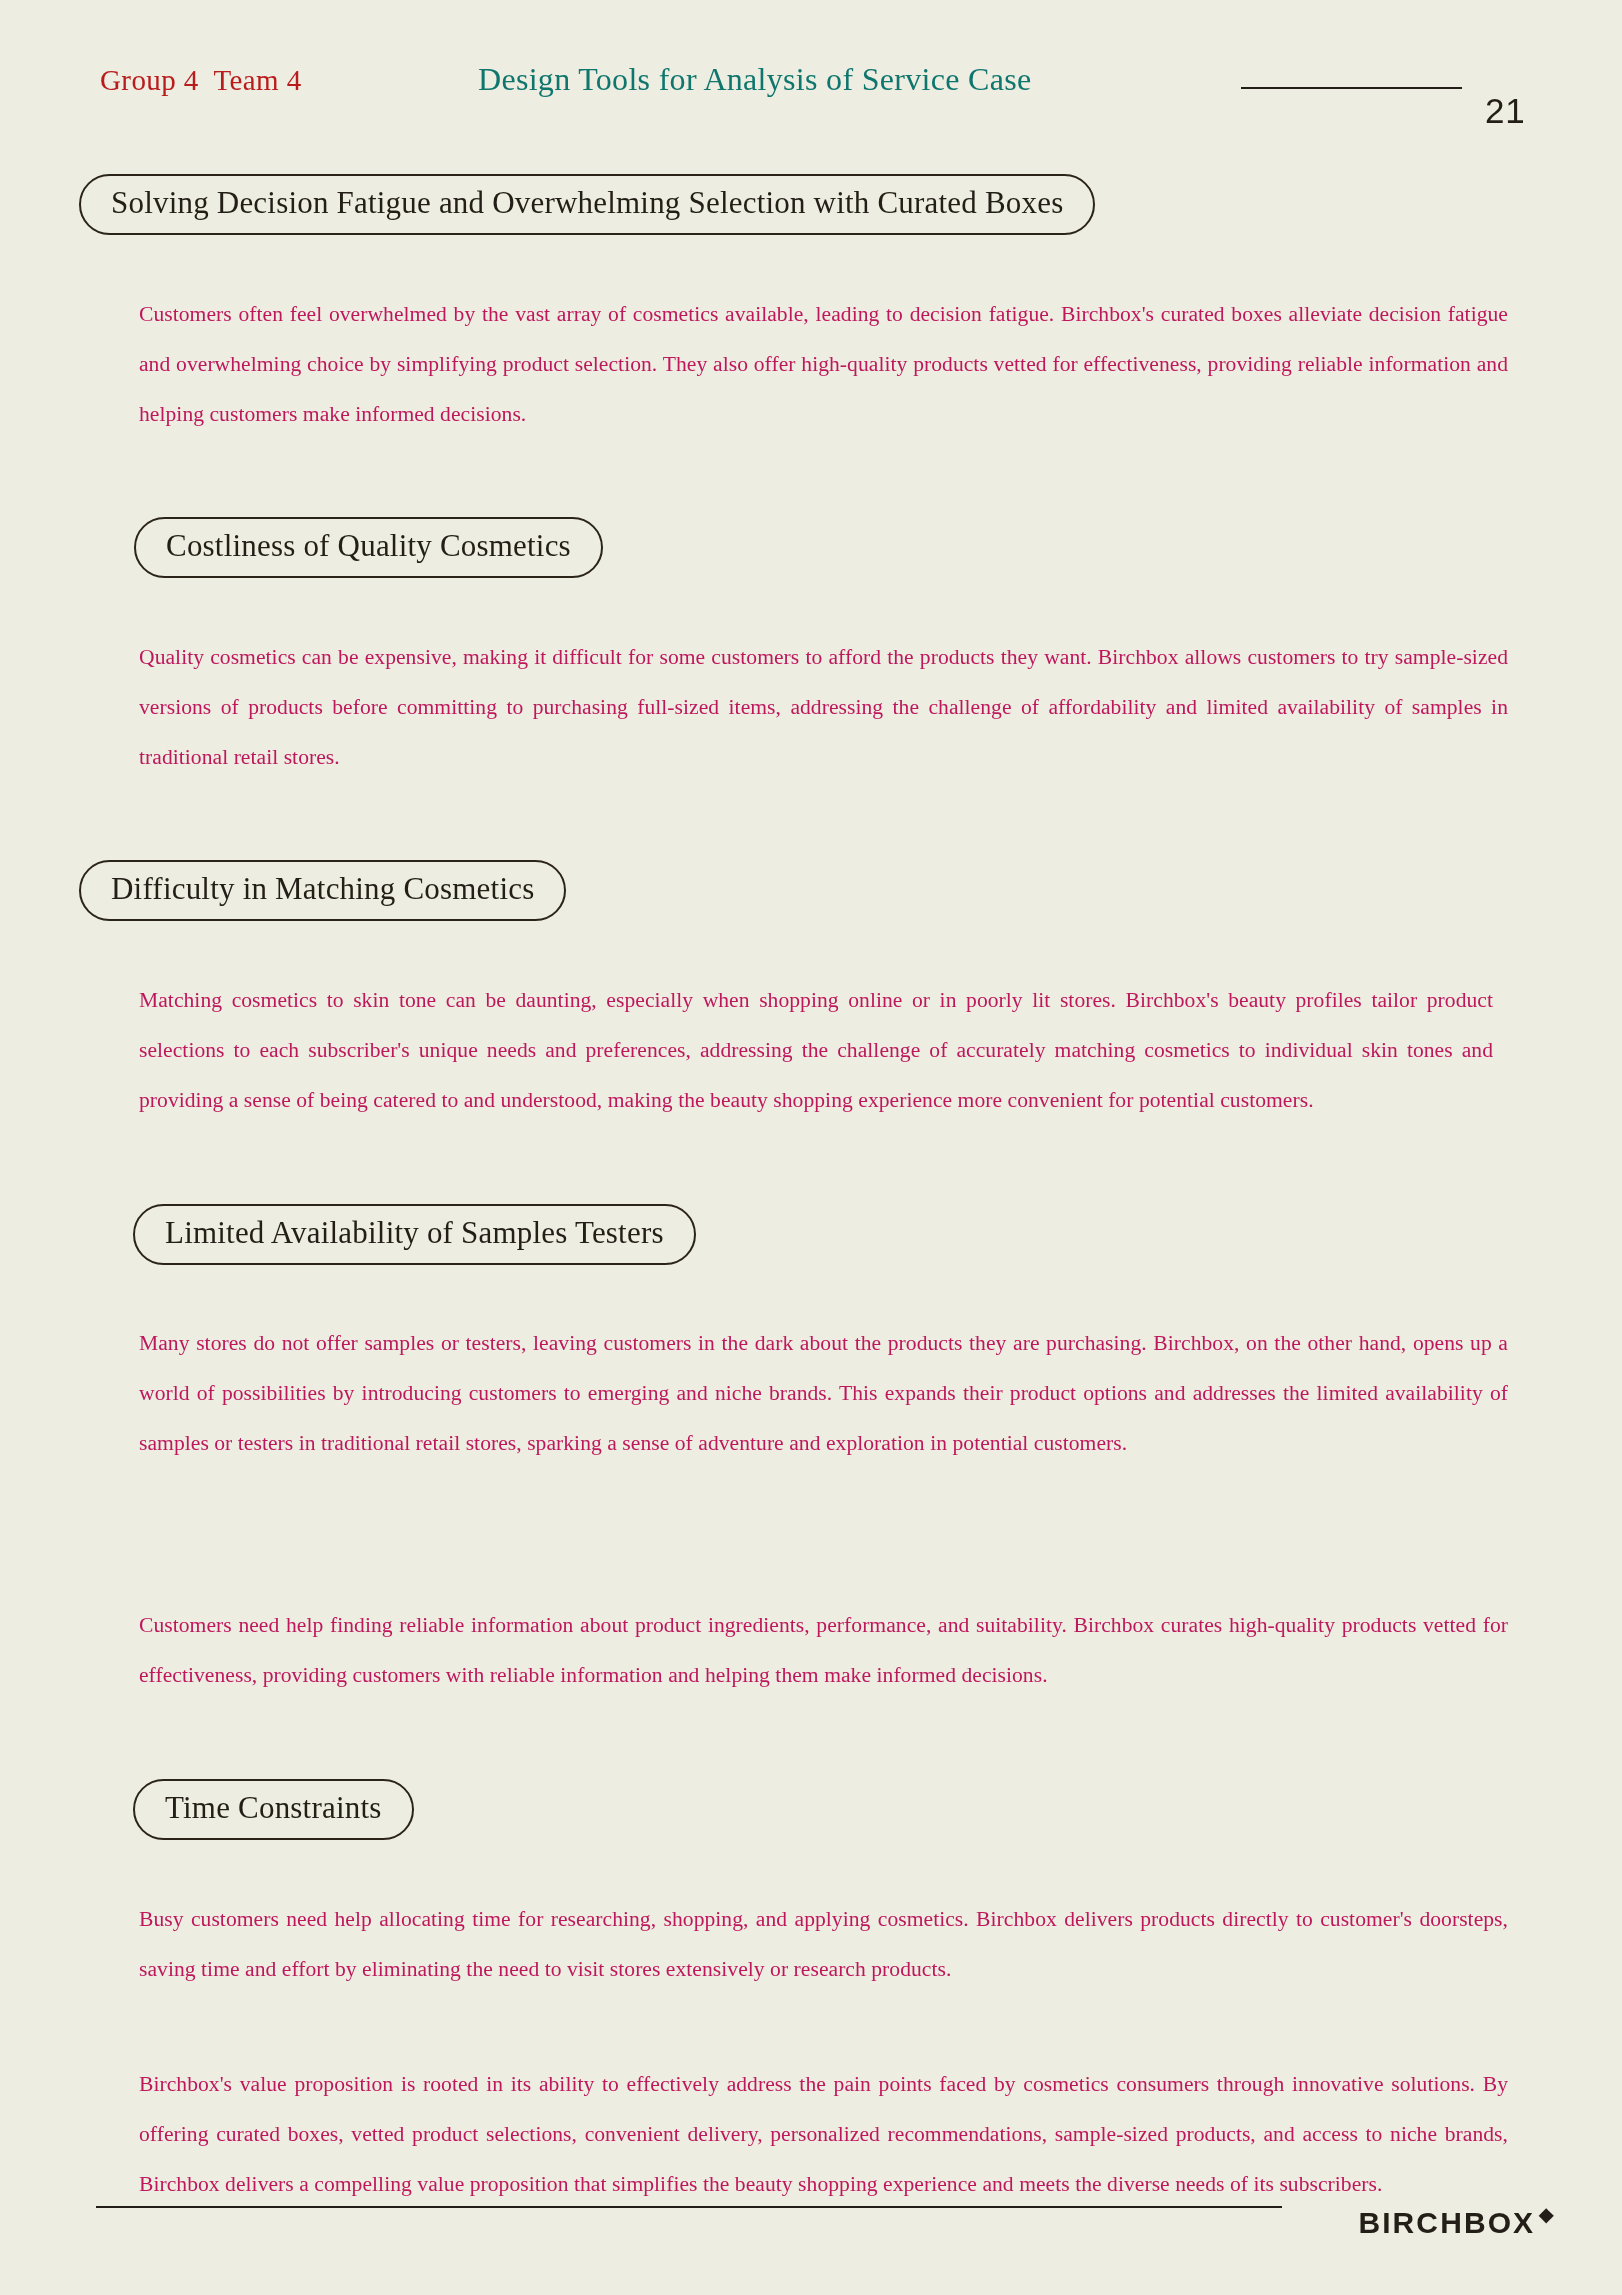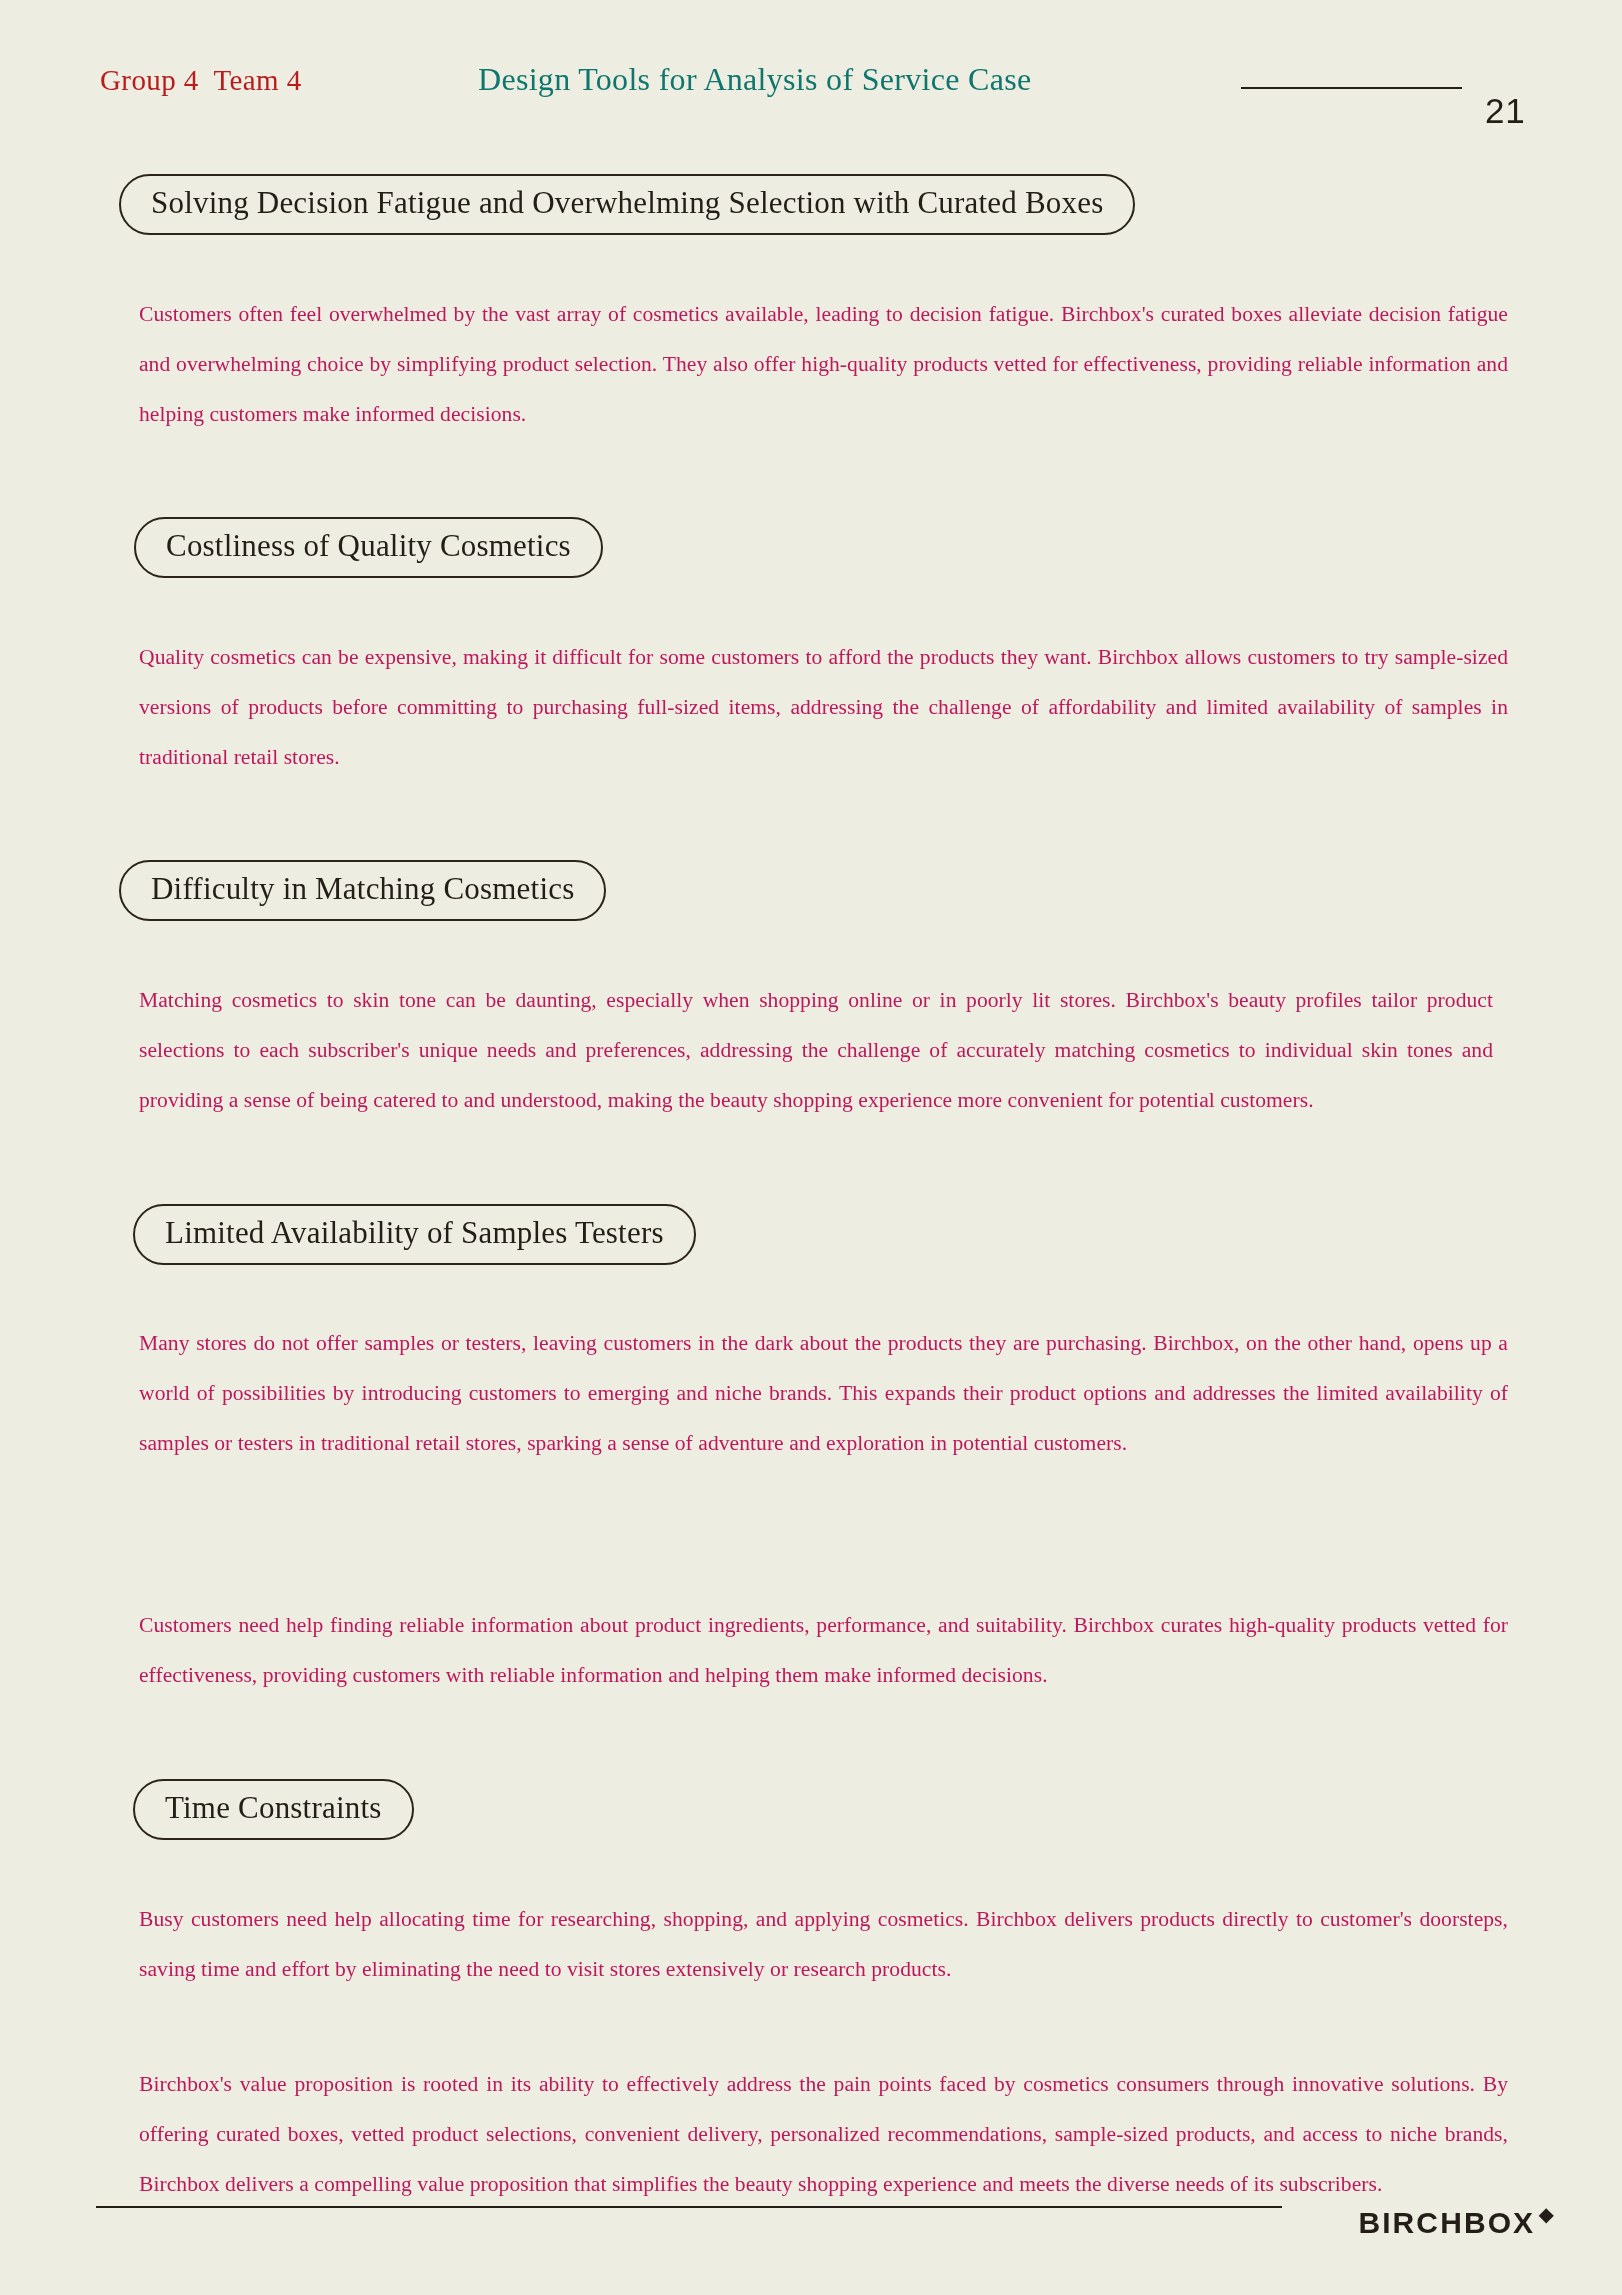--- a/index.html
+++ b/index.html
@@ -94,21 +94,21 @@
     line-height: 1.02;
     letter-spacing: 0.2px;
     color: #231f18;
     white-space: nowrap;
     display: block;
   }
 
   .pill-row {
     padding-left: 131px;
   }
-  .pill-row.indent-a { padding-left: 119px; }
+  .pill-row.indent-a { padding-left: 79px; }
   .pill-row.indent-b { padding-left: 134px; }
   .pill-row.indent-c { padding-left: 133px; }
 
   
   .body-text {
     width: 1369px;
     margin-left: 139px;
     font-family: Liberation Serif, serif;
     font-size: 21.6px;
     line-height: 50px;

